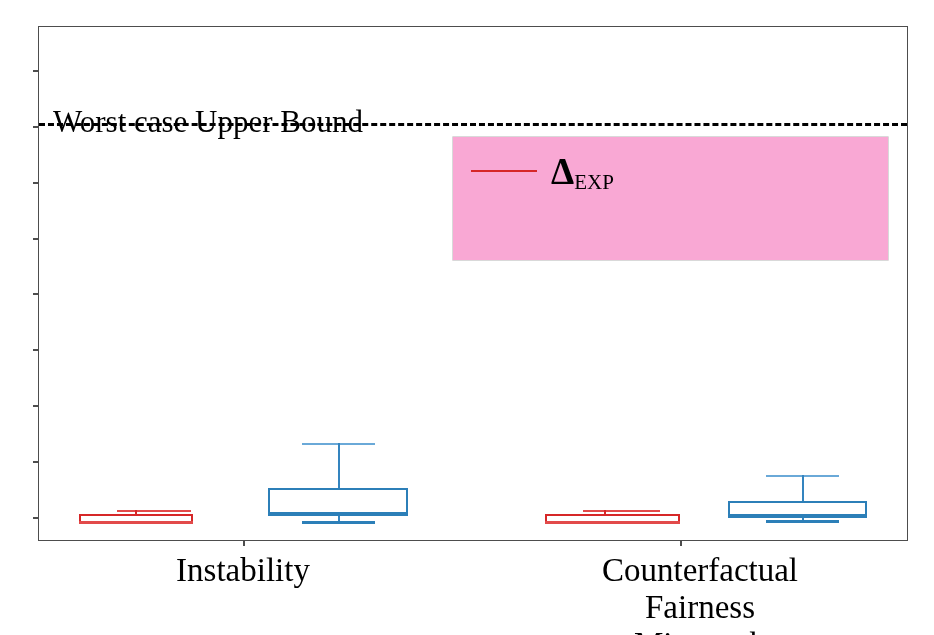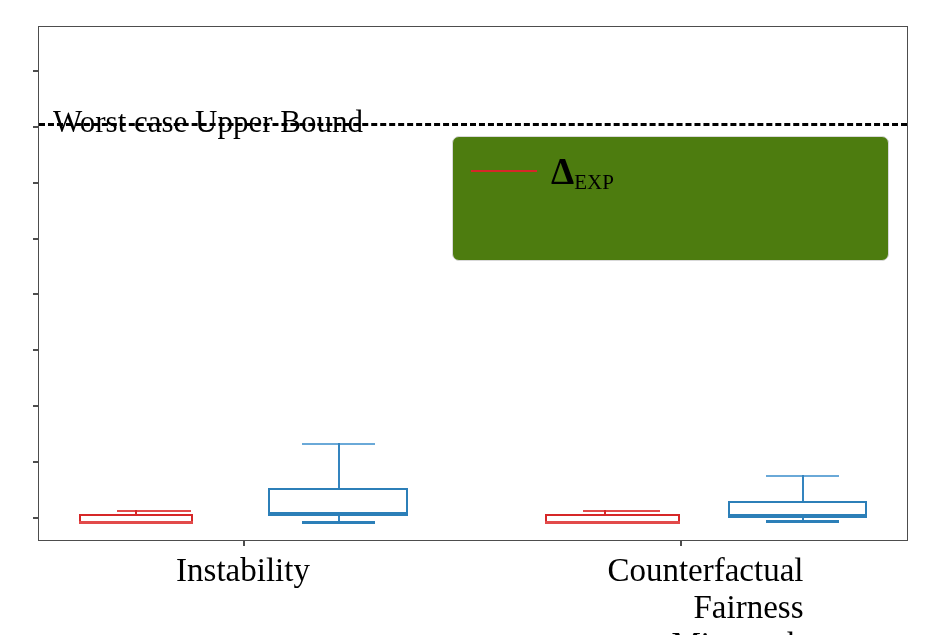--- a/index.html
+++ b/index.html
@@ -17,42 +17,42 @@
 
   
   .ytick-mark{position:absolute;left:-6px;width:6px;height:1.6px;background:#4d4d4d;}
 
   
   .xtick-mark{position:absolute;top:100%;width:1.6px;height:6px;background:#4d4d4d;}
   .xtick-label{
     position:absolute;top:100%;margin-top:12px;
     transform:translateX(-50%);
     font-size:33px;line-height:1.12;color:#000000;
-    text-align:right;white-space:pre-line;
+    text-align:center;white-space:pre-line;
   }
 
   
   .threshold-line{
     position:absolute;left:0;right:0;height:0;
     border-top:3px dashed #000000;
   }
   .threshold-label{
     position:absolute;font-size:31px;color:#000000;white-space:nowrap;
   }
 
   
   .box{position:absolute;box-sizing:border-box;background:transparent;}
   .whisker-v{position:absolute;width:2px;}
   .cap-h{position:absolute;height:2px;}
   .median-h{position:absolute;height:3px;}
 
   
   #legend{
     position:absolute;box-sizing:border-box;
-    background:#4d7c0f;border:1px solid #d9d9d9;border-radius:7px;
+    background:#f9a8d4;border:1px solid #d9d9d9;border-radius:1px;
   }
   .legend-row{display:flex;align-items:center;height:52px;}
   .legend-swatch{width:66px;height:0;border-top:2px solid;margin:0 14px 0 18px;}
   .legend-text{font-size:34px;color:#000000;white-space:nowrap;}
   .legend-text sub{font-size:21px;vertical-align:baseline;position:relative;top:5px;}
   .delta-glyph{font-weight:bold;font-size:37px;}
 </style>
 </head>
 <body>
 

